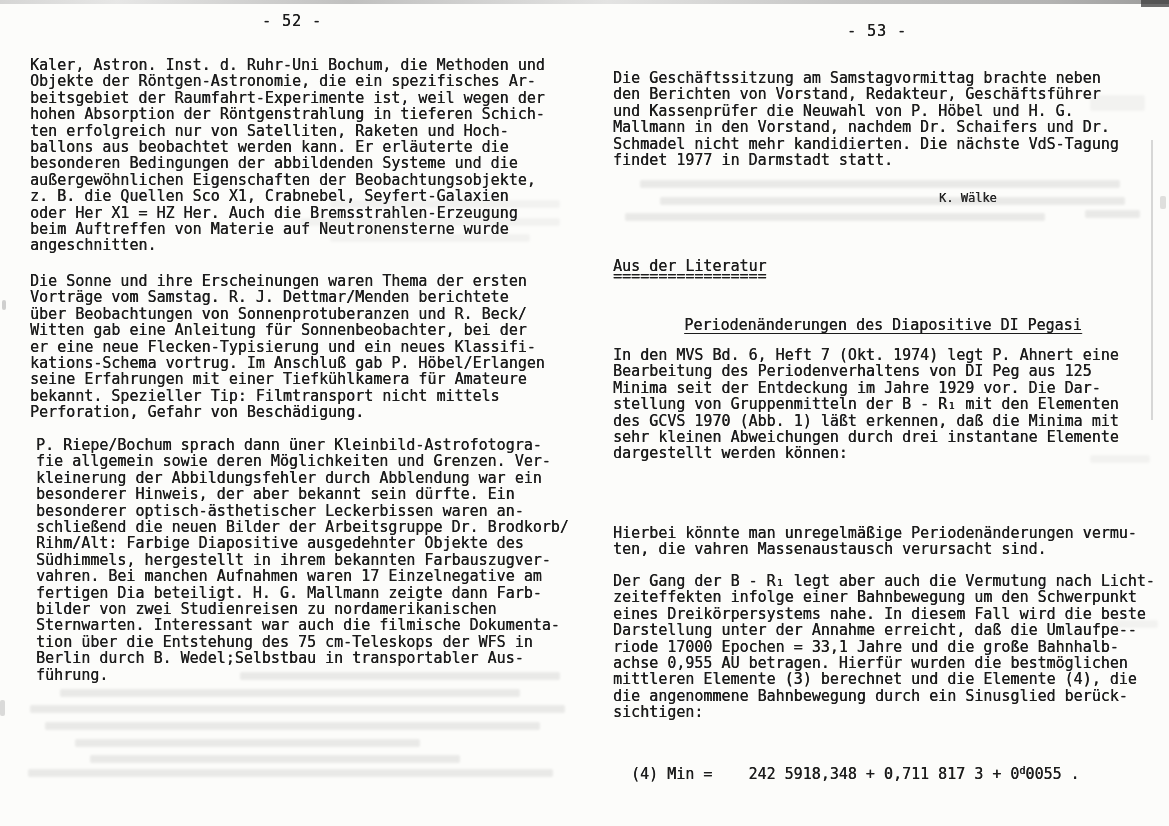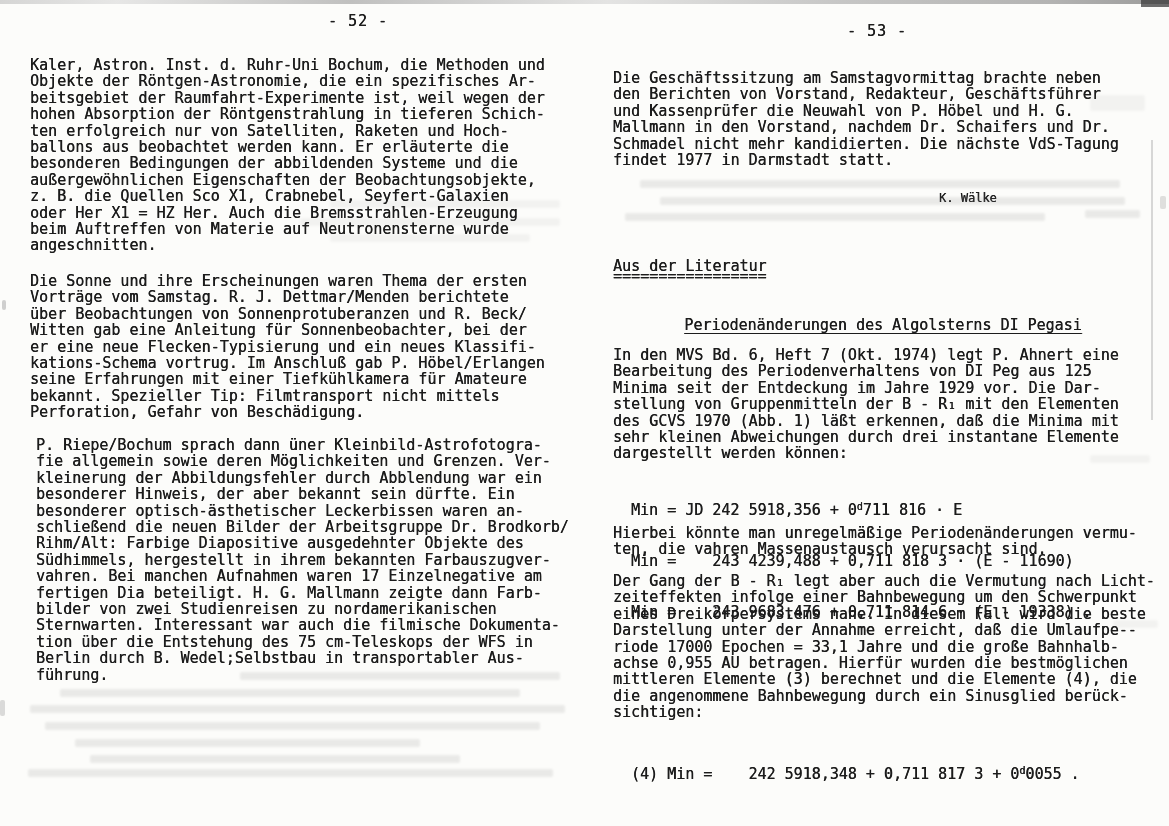--- a/index.html
+++ b/index.html
@@ -6,21 +6,21 @@
   body{
     width:1169px;height:826px;
     background:#fcfcfa;
     overflow:hidden;
     position:relative;
     font-family:"DejaVu Sans Mono","Liberation Mono",monospace;
     color:#1c1c1c;
   }
   .sheet{position:absolute;inset:0;}
   .page{position:absolute;top:0;height:826px;}
-  .page-left{left:0;width:584px;padding-left:44px;}
+  .page-left{left:0;width:584px;}
   .page-right{left:585px;width:584px;}
   .pagenum{
     position:absolute;width:100%;text-align:center;
     font-size:15px;letter-spacing:1px;
     text-shadow:.3px 0 0 currentColor;
   }
   .page-right .pagenum{box-sizing:border-box;}
   p.tw, .tw{
     margin:0;position:absolute;white-space:pre;
     font-size:15px;line-height:16.4px;
@@ -119,36 +119,31 @@
 findet 1977 in Darmstadt statt.</p>
 
     <div class="sig" style="top:191px;left:354px">K. Wälke</div>
 
     <div class="lit-heading" style="top:258px;left:28px">
       <span class="hd">Aus der Literatur</span>
       <div class="equals">=================</div>
     </div>
 
     <div class="title" style="top:316px">
-      <span>Periodenänderungen des Algolsterns DI Pegasi</span>
+      <span>Periodenänderungen des Diapositive DI Pegasi</span>
     </div>
 
     <p class="tw" style="top:347px;left:28px">In den MVS Bd. 6, Heft 7 (Okt. 1974) legt P. Ahnert eine
 Bearbeitung des Periodenverhaltens von DI Peg aus 125
 Minima seit der Entdeckung im Jahre 1929 vor. Die Dar-
 stellung von Gruppenmitteln der B - R₁ mit den Elementen
 des GCVS 1970 (Abb. 1) läßt erkennen, daß die Minima mit
 sehr kleinen Abweichungen durch drei instantane Elemente
 dargestellt werden können:</p>
 
-    <div class="eq" style="top:468px;left:46px">
-      <div class="eq-line"><span>Min = JD 242 5918,356 + 0</span><sup class="d">d</sup><span>711 816 · E</span></div>
-      <div class="eq-line">Min =    243 4239,488 + 0,711 818 3 · (E - 11690)</div>
-      <div class="eq-line">Min =    243 9683,476 + 0,711 814 6 · (E - 19338) .</div>
-    </div>
 
     <p class="tw" style="top:525px;left:28px">Hierbei könnte man unregelmäßige Periodenänderungen vermu-
 ten, die vahren Massenaustausch verursacht sind.</p>
 
     <p class="tw" style="top:573px;left:28px">Der Gang der B - R₁ legt aber auch die Vermutung nach Licht-
 zeiteffekten infolge einer Bahnbewegung um den Schwerpunkt
 eines Dreikörpersystems nahe. In diesem Fall wird die beste
 Darstellung unter der Annahme erreicht, daß die Umlaufpe--
 riode 17000 Epochen = 33,1 Jahre und die große Bahnhalb-
 achse 0,955 AU betragen. Hierfür wurden die bestmöglichen

